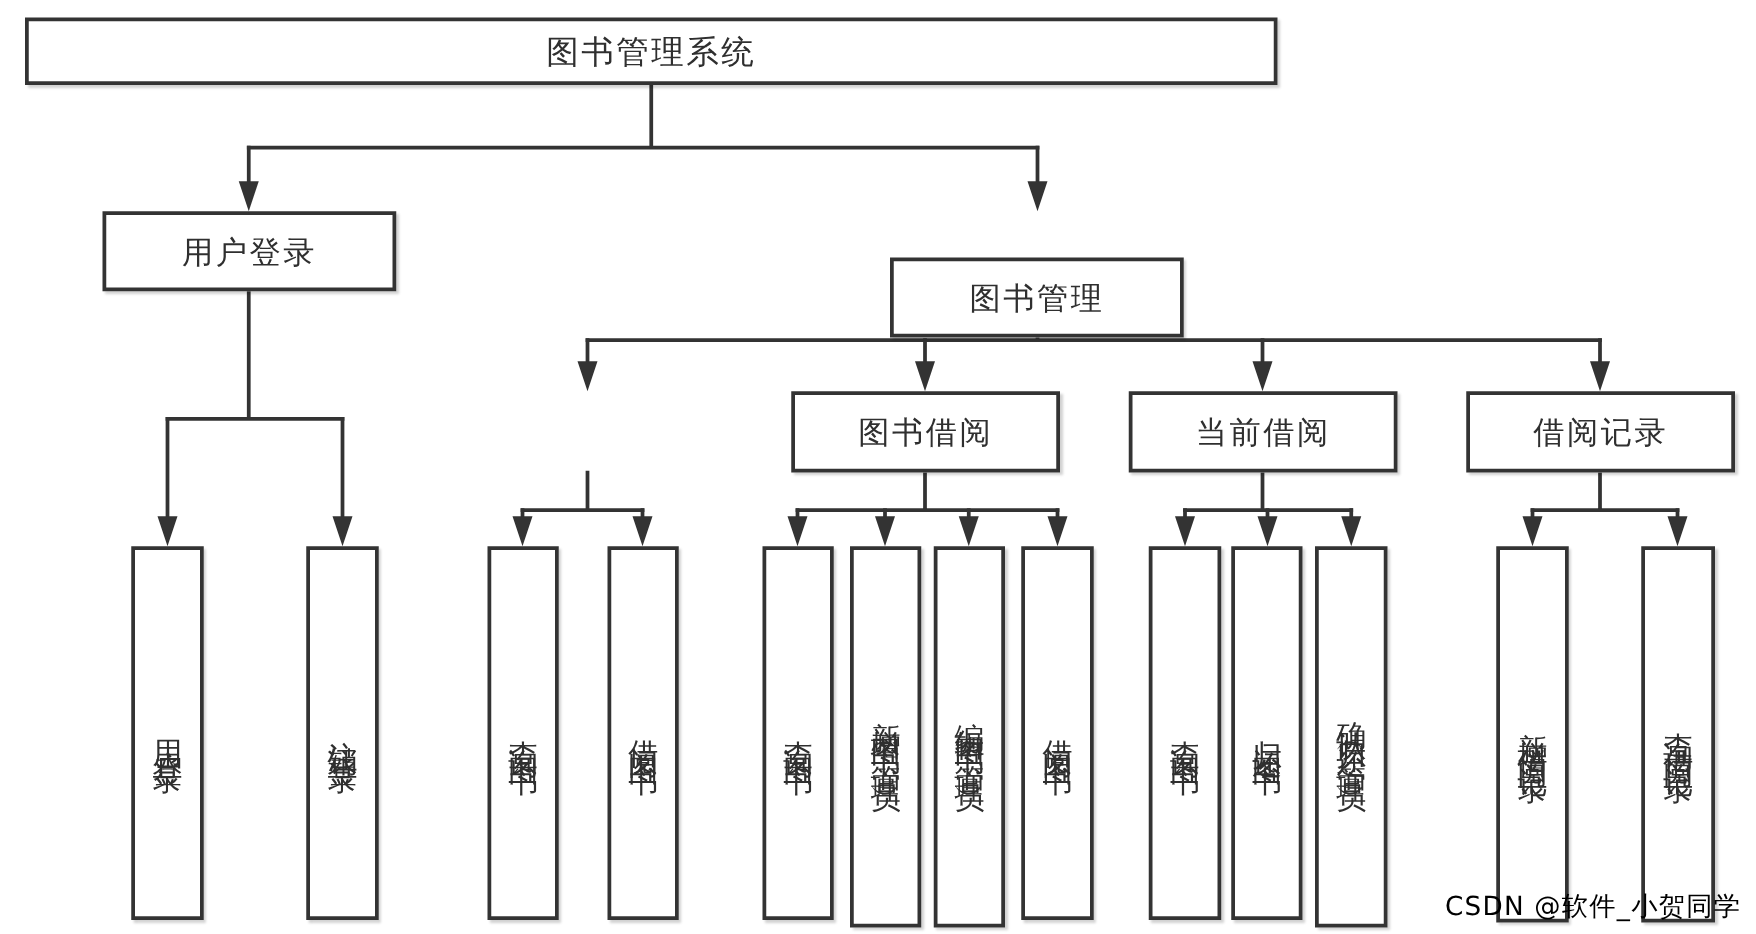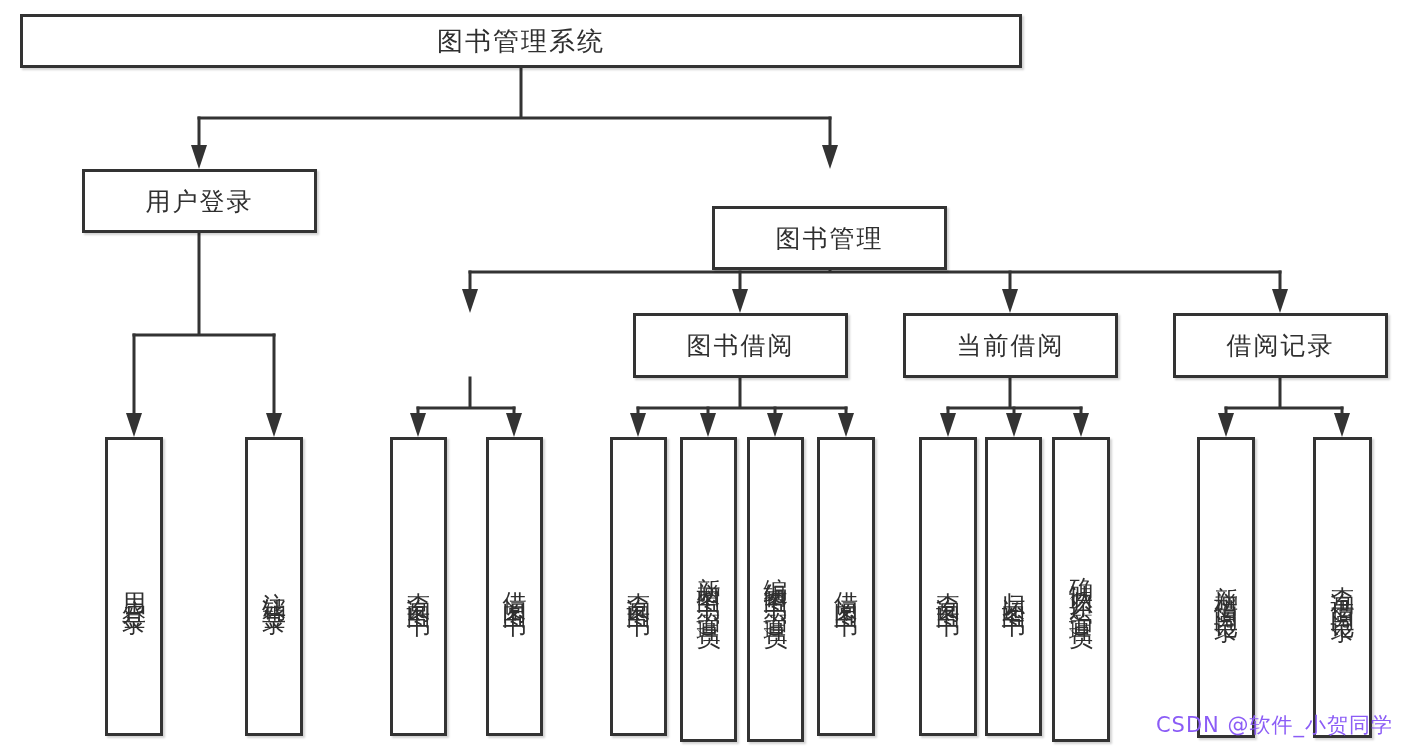--- a/index.html
+++ b/index.html
@@ -35,21 +35,21 @@
     font-size: 24px;
     letter-spacing: 7px;
     line-height: 1;
     white-space: nowrap;
   }
   .watermark {
     position: absolute;
     right: 12px;
     top: 711px;
     font-size: 21px;
-    color: #8b5cf6;
+    color: #000000;
     letter-spacing: 1px;
     white-space: nowrap;
   }
 </style>
 </head>
 <body>
 
 <div class="canvas">
 
   <svg class="connectors" viewBox="0 0 1405 747" xmlns="http://www.w3.org/2000/svg" fill="none" stroke="#333333" stroke-width="3" stroke-linecap="square">

